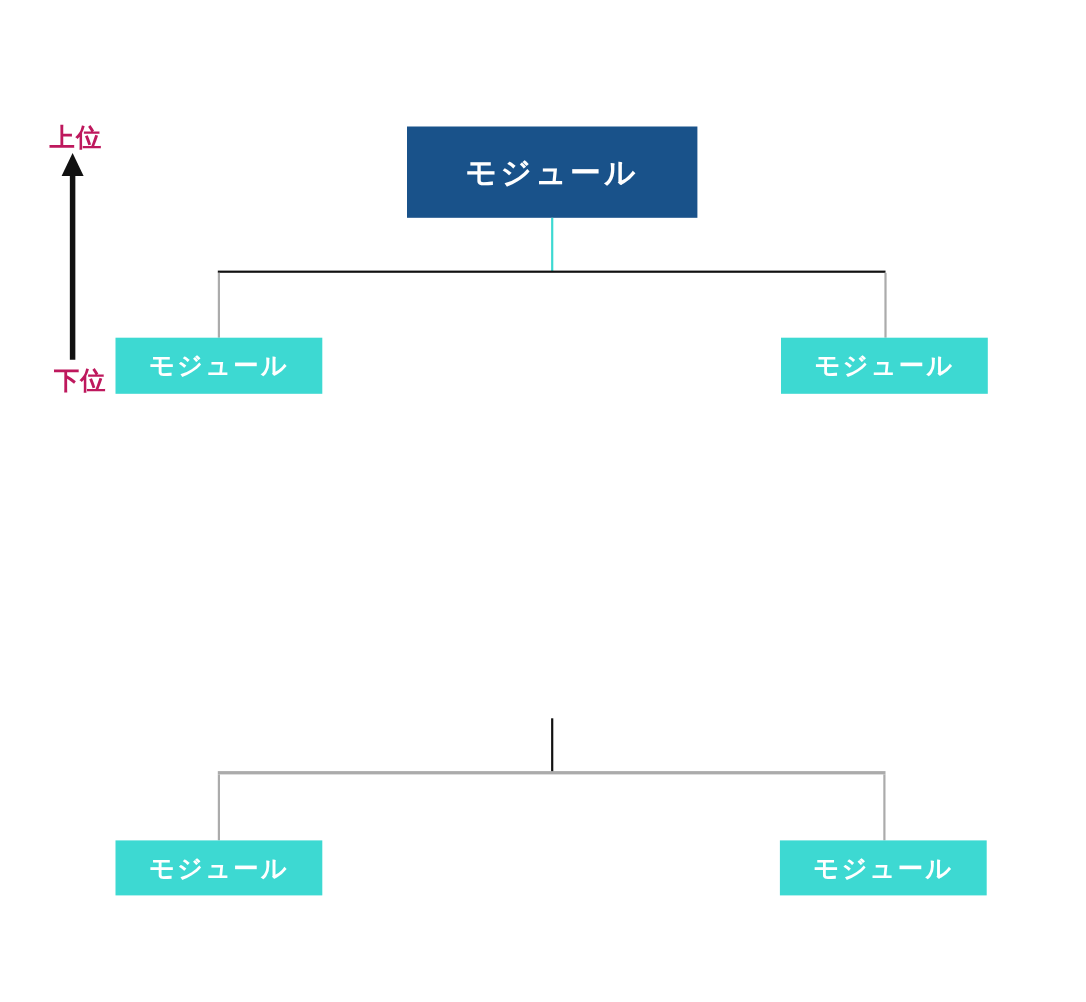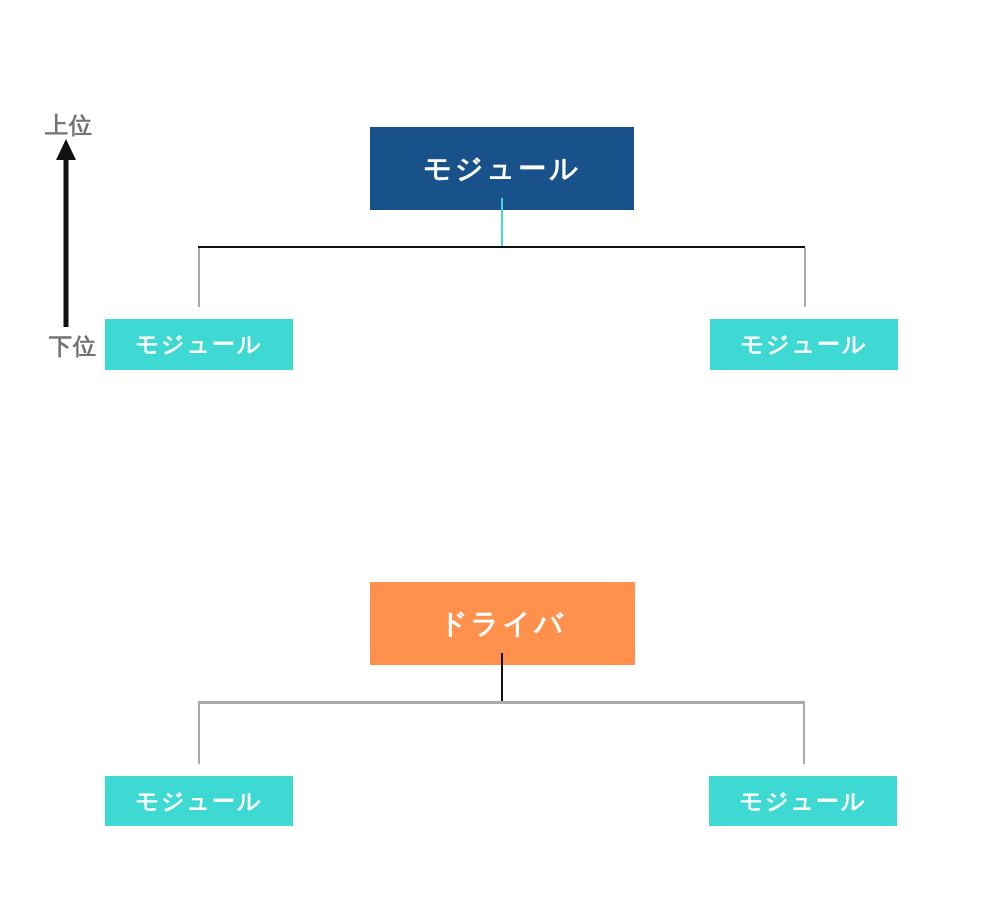--- a/index.html
+++ b/index.html
@@ -13,37 +13,36 @@
     width: 987px;
     height: 911px;
     background: #ffffff;
     overflow: hidden;
   }
   .abs { position: absolute; }
 
   
   .axis-label {
     position: absolute;
-    color: #737373;
+    color: #be185d;
     font-size: 23px;
     font-weight: bold;
     letter-spacing: 1px;
     white-space: nowrap;
   }
 
   
   .node {
     position: absolute;
     display: flex;
     align-items: center;
     justify-content: center;
     color: #ffffff;
     font-weight: bold;
     white-space: nowrap;
-    margin-top: 12px;
   }
   .node-root {
     font-size: 28px;
     letter-spacing: 3px;
   }
   .node-child {
     font-size: 23px;
     letter-spacing: 2px;
     background: #3DD9D2;
   }
@@ -81,23 +80,20 @@
   <div class="line line-gray" style="left:198px; top:248px; width:2px; height:59px;"></div>
   <div class="line line-gray" style="left:804px; top:248px; width:2px; height:59px;"></div>
 
   <div class="node node-child" style="left:105px; top:307px; width:188px; height:51px;">
     <span>モジュール</span>
   </div>
   <div class="node node-child" style="left:710px; top:307px; width:188px; height:51px;">
     <span>モジュール</span>
   </div>
 
-  <div class="node node-root root-bottom" style="left:370px; top:570px; width:265px; height:83px;">
-    <span>ドライバ</span>
-  </div>
 
   <div class="line line-black" style="left:501px; top:653px; width:2px; height:49px;"></div>
 
   <div class="line line-gray" style="left:198px; top:701px; width:607px; height:3px;"></div>
 
   <div class="line line-gray" style="left:198px; top:704px; width:2px; height:60px;"></div>
   <div class="line line-gray" style="left:803px; top:704px; width:2px; height:60px;"></div>
 
   <div class="node node-child" style="left:105px; top:764px; width:188px; height:50px;">
     <span>モジュール</span>

